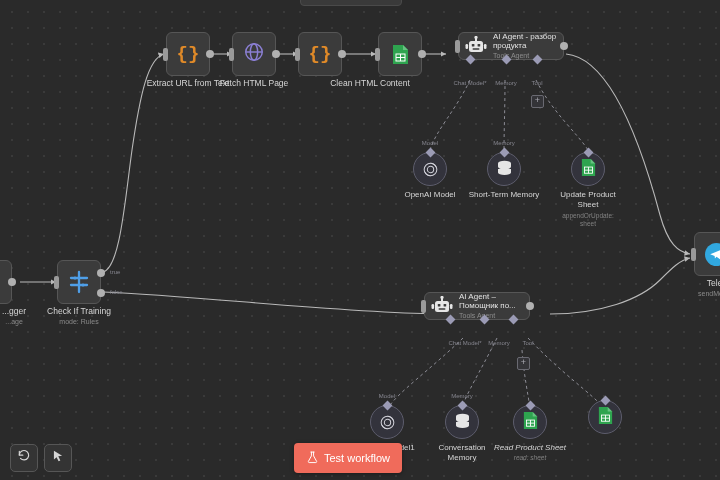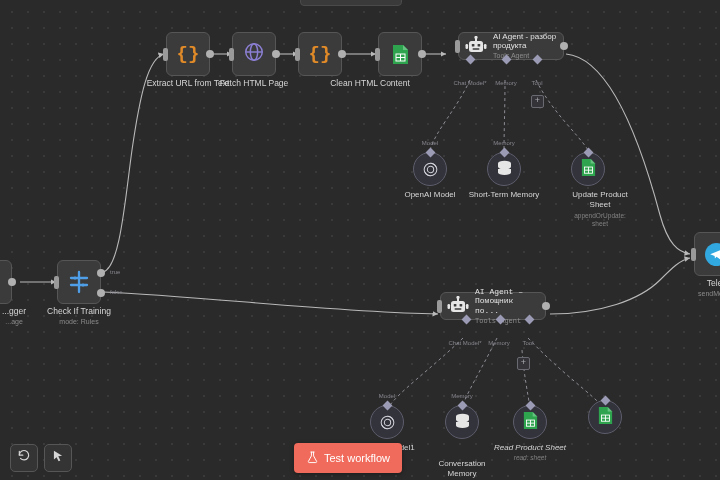--- a/index.html
+++ b/index.html
@@ -262,26 +262,26 @@
         <path d="M1,1 h10 l5,5 v14 h-15 z" fill="#2ea44f"></path>
         <path d="M11,1 l5,5 h-5 z" fill="#66c281"></path>
         <g stroke="#fff" stroke-width="1" fill="none">
           <rect x="4" y="10" width="9" height="7"></rect>
           <line x1="4" y1="13.5" x2="13" y2="13.5"></line>
           <line x1="8.5" y1="10" x2="8.5" y2="17"></line>
         </g>
       </svg>
     </span>
   </div>
-  <div class="sublabel wrap" style="left:588px;top:190px;margin-left:12px;">
+  <div class="sublabel wrap" style="left:588px;top:190px;">
     <span>Update Product Sheet</span>
     <span class="subsub">appendOrUpdate: sheet</span>
   </div>
 
-  <div class="node agent" style="left:440px;top:292px;font-family:Liberation Mono, monospace;">
+  <div class="node agent" style="left:424px;top:292px;">
     <span class="ic-bot">
       <svg viewBox="0 0 22 20" width="22" height="20" fill="#e6e6e6">
         <rect x="4" y="5" width="14" height="11" rx="2.5"></rect>
         <rect x="10" y="1" width="2" height="4"></rect>
           <circle cx="11" cy="1.4" r="1.6"></circle>
         <rect x="0.5" y="8" width="2.6" height="5" rx="1.2"></rect>
         <rect x="18.9" y="8" width="2.6" height="5" rx="1.2"></rect>
         <rect x="6.8" y="8" width="2.6" height="2.6" rx="0.6" fill="#3b3b3b"></rect>
         <rect x="12.6" y="8" width="2.6" height="2.6" rx="0.6" fill="#3b3b3b"></rect>
         <rect x="7.5" y="12.2" width="7" height="1.6" rx="0.7" fill="#3b3b3b"></rect>
@@ -324,21 +324,21 @@
       <svg viewBox="0 0 17 18" width="17" height="18" fill="#e6e6e6">
         <ellipse cx="8.5" cy="3.4" rx="6.5" ry="2.6"></ellipse>
         <rect x="2" y="3.4" width="13" height="3.4"></rect>
           <ellipse cx="8.5" cy="6.8" rx="6.5" ry="2.6"></ellipse>
         <rect x="2" y="9" width="13" height="3.4"></rect>
           <ellipse cx="8.5" cy="12.4" rx="6.5" ry="2.6"></ellipse>
       </svg>
     </span>
   </div>
   <span class="clabel" style="left:462px;top:393px;">Memory</span>
-  <div class="sublabel wrap" style="left:462px;top:443px;margin-top:16px;">
+  <div class="sublabel wrap" style="left:462px;top:443px;">
     <span>Conversation Memory</span>
   </div>
 
   <div class="subnode" style="left:513px;top:405px;">
     <div class="subdia"></div>
     <span>
       <svg viewBox="0 0 17 21" width="15" height="19">
         <path d="M1,1 h10 l5,5 v14 h-15 z" fill="#2ea44f"></path>
         <path d="M11,1 l5,5 h-5 z" fill="#66c281"></path>
         <g stroke="#fff" stroke-width="1" fill="none">

